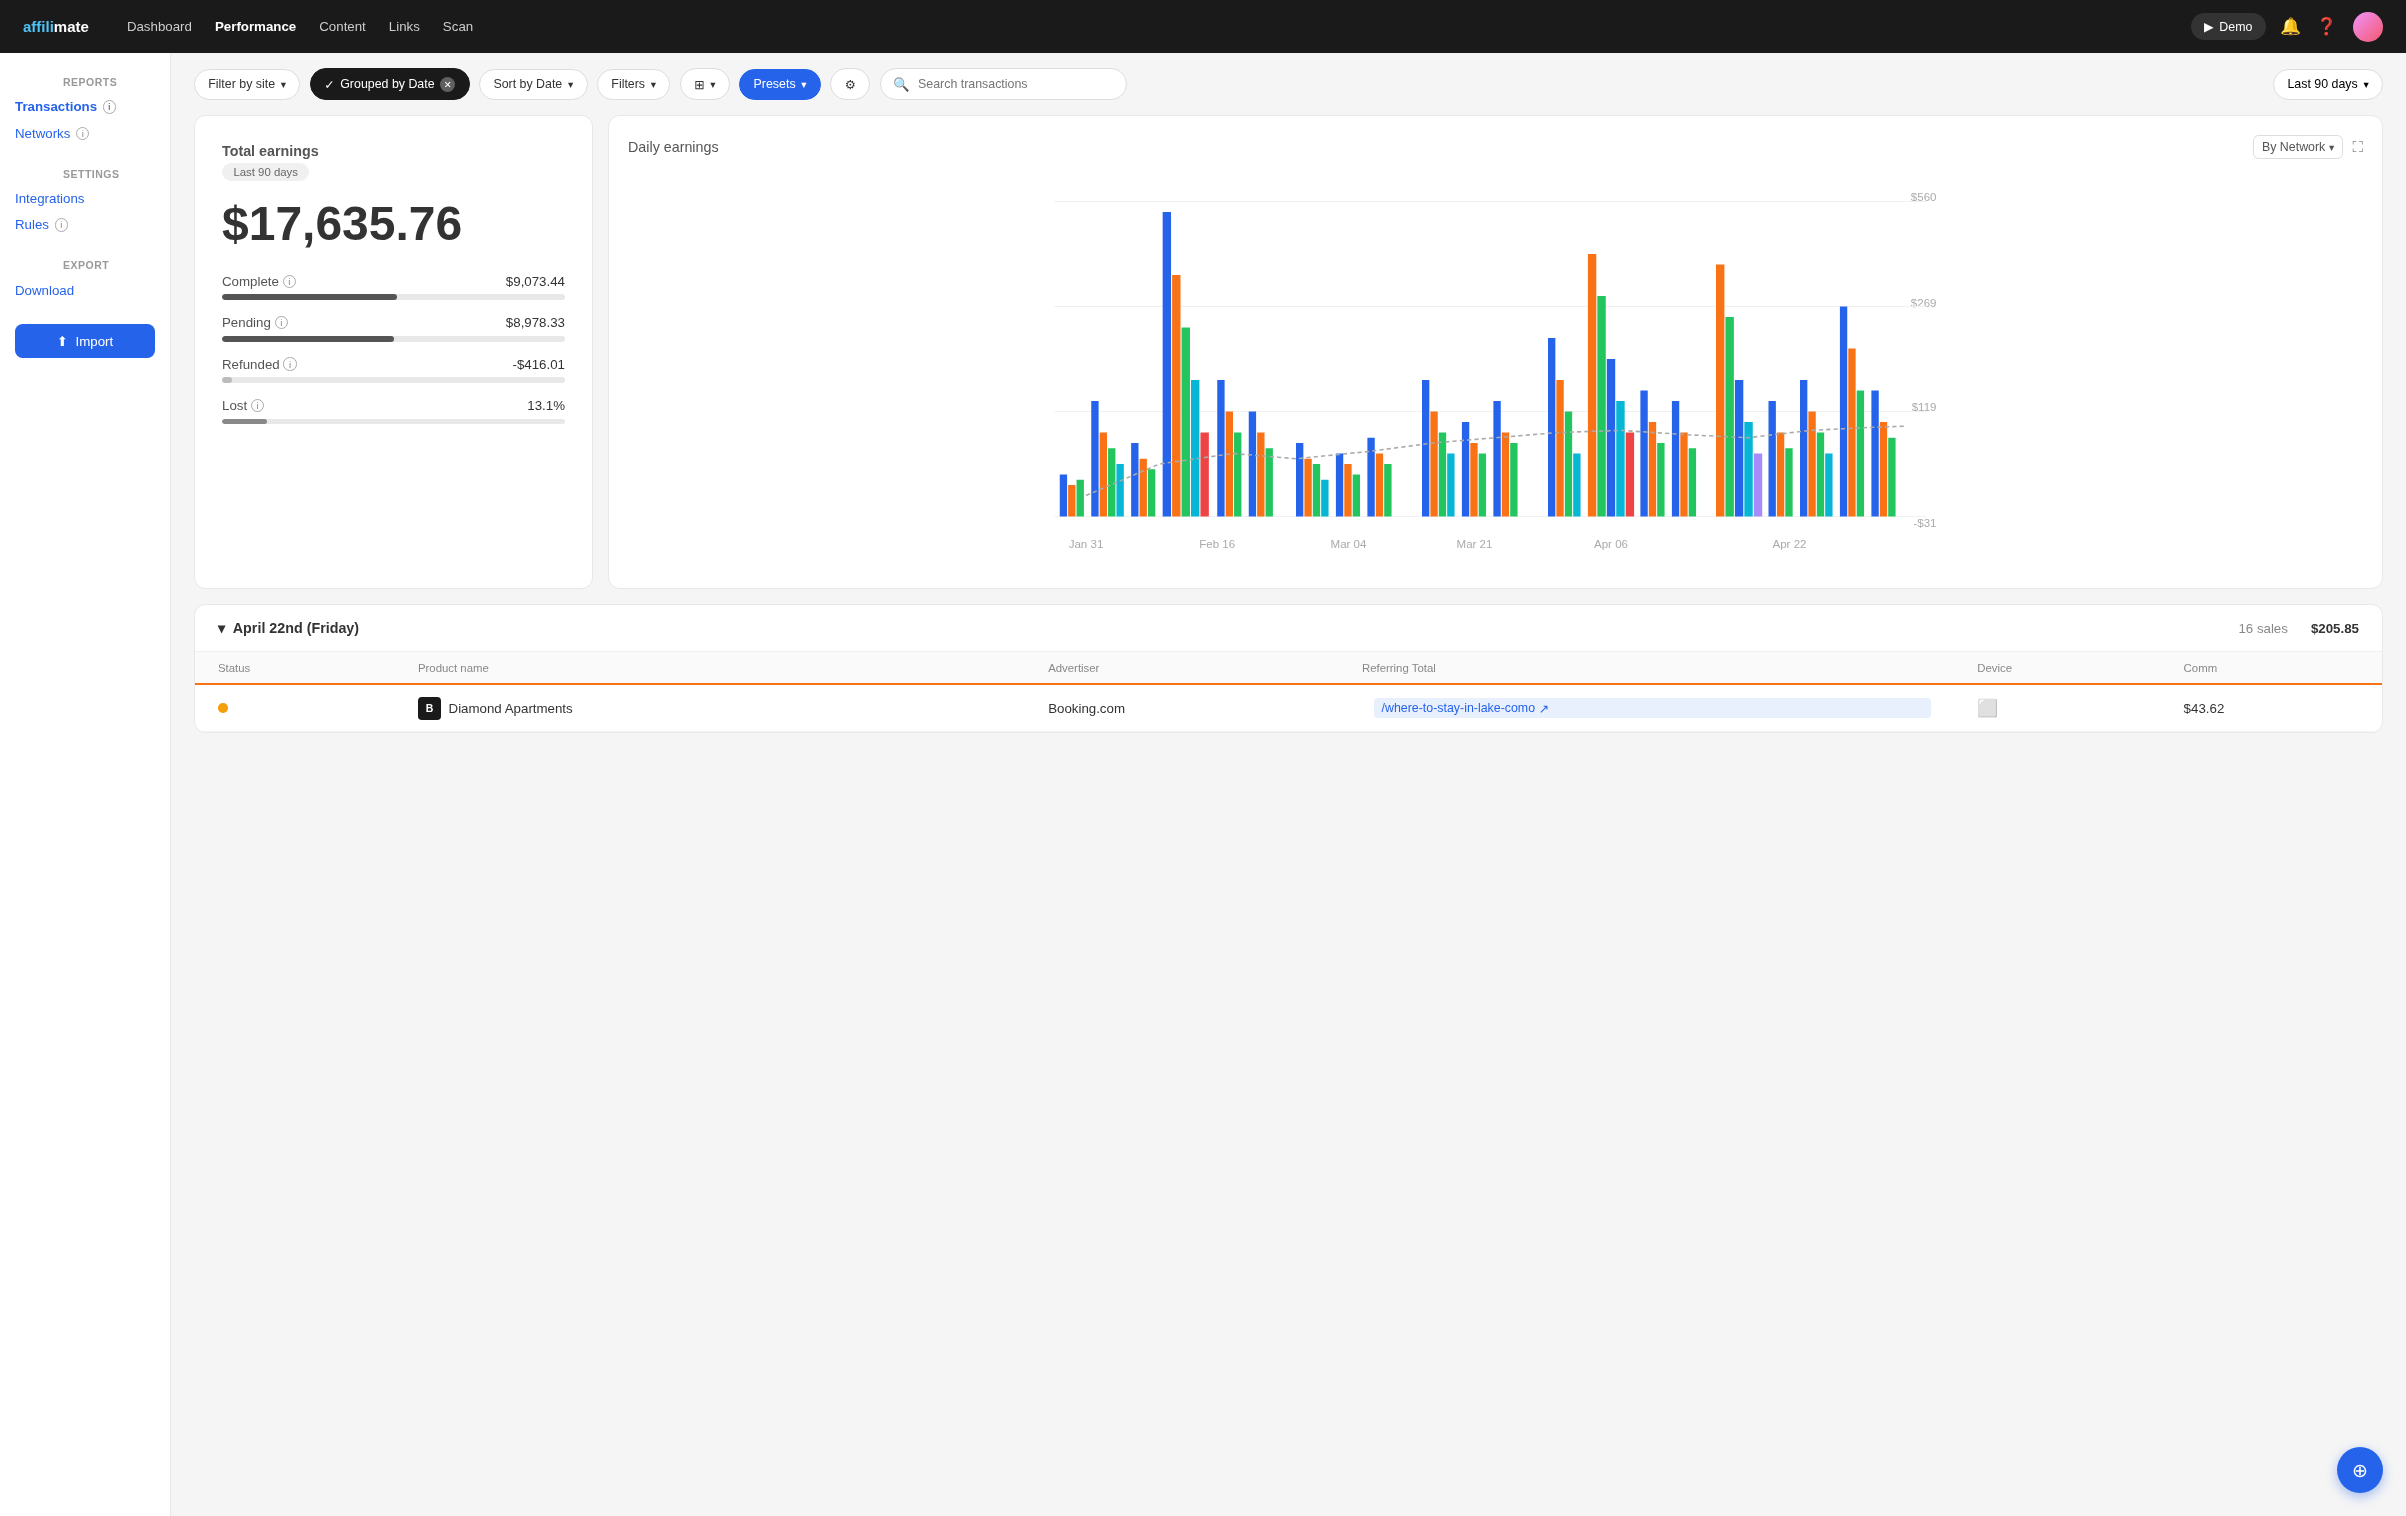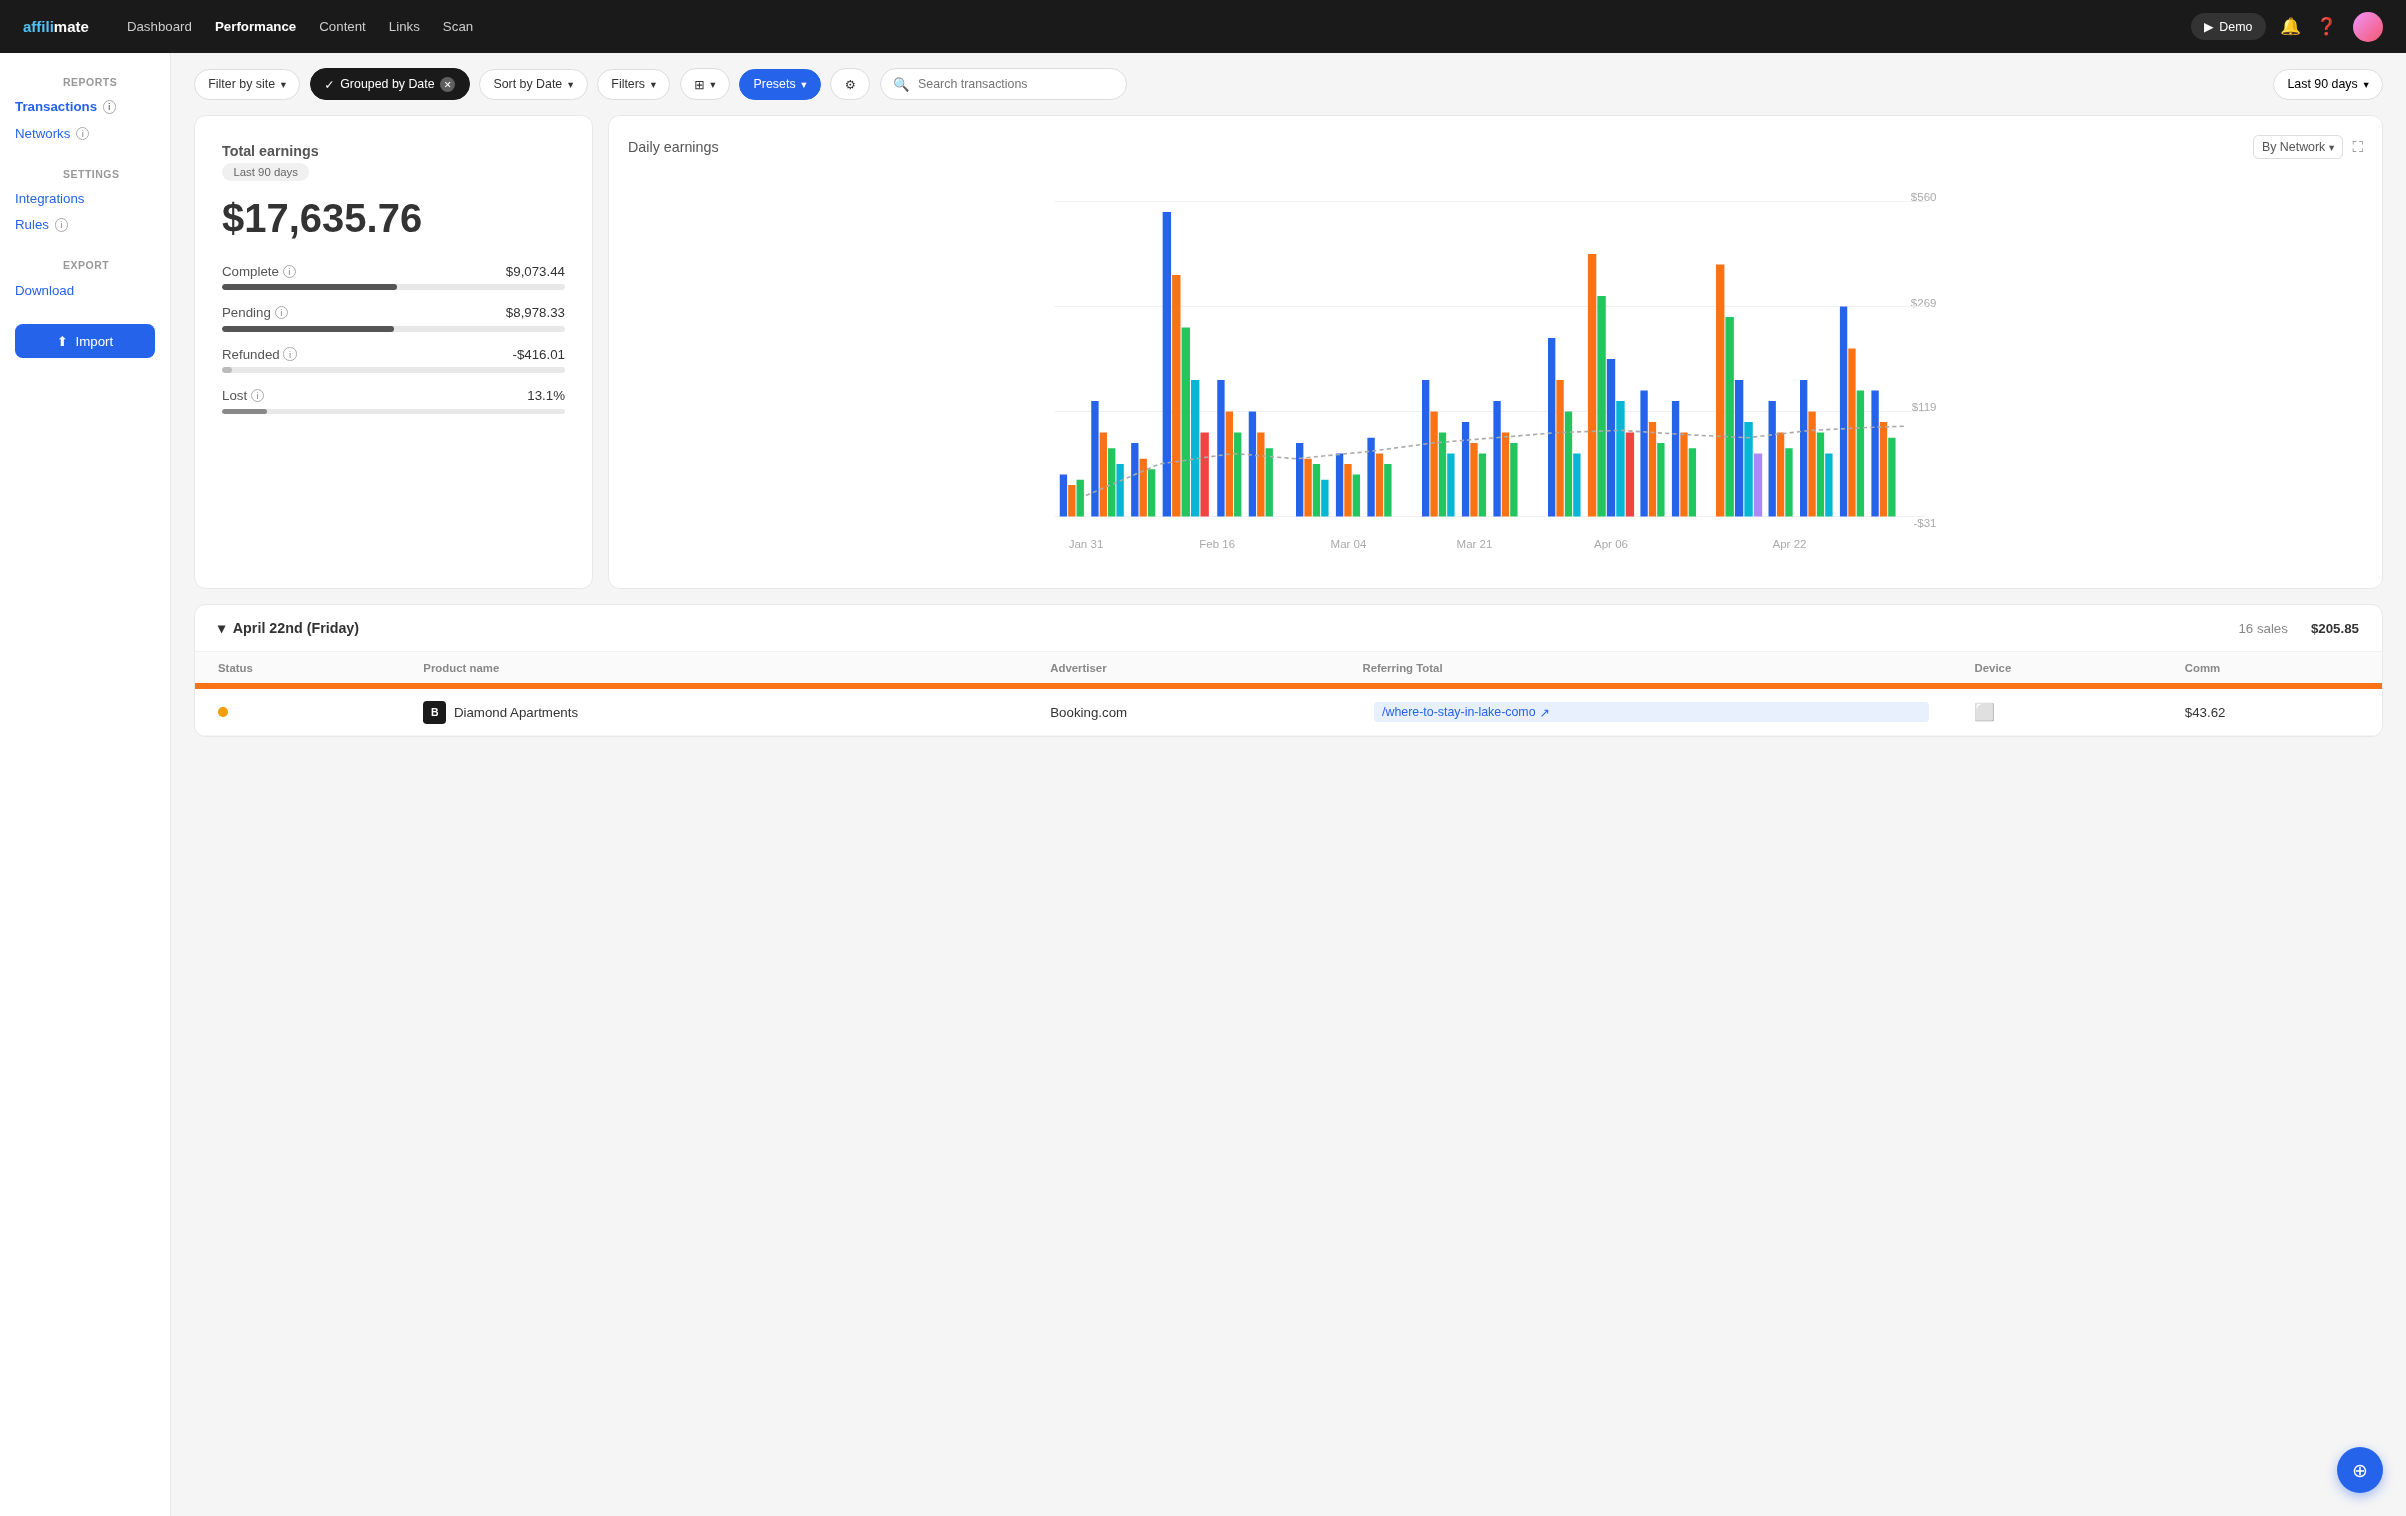--- a/index.html
+++ b/index.html
@@ -226,21 +226,21 @@
     .earnings-period-badge {
       display: inline-block;
       background: #f0f0f0;
       border-radius: 11.4px;
       padding: 2.9px 11.4px;
       font-size: 11.4px;
       color: #666;
       margin-bottom: 15px;
     }
     .earnings-total {
-      font-size: 40px;
+      font-size: 48px;
       font-weight: 700;
       margin-bottom: 23px;
     }
     .earnings-row {
       margin-bottom: 15px;
     }
     .earnings-row-header {
       display: flex;
       justify-content: space-between;
       align-items: center;
@@ -353,22 +353,22 @@
     .table-container { overflow-x: auto; }
     table {
       width: 100%;
       border-collapse: collapse;
     }
     thead th {
       padding: 9.5px 23px;
       text-align: left;
       font-size: 11.4px;
       color: #888;
-      font-weight: 700;
-      border-bottom: 6px solid #f97316;
+      font-weight: 400;
+      border-bottom: 2px solid #f97316;
       background: #fafafa;
     }
     tbody td {
       padding: 11.4px 23px;
       font-size: 13.3px;
       border-bottom: 1px solid #f5f5f5;
       vertical-align: middle;
     }
     .status-dot {
       width: 9.5px;

